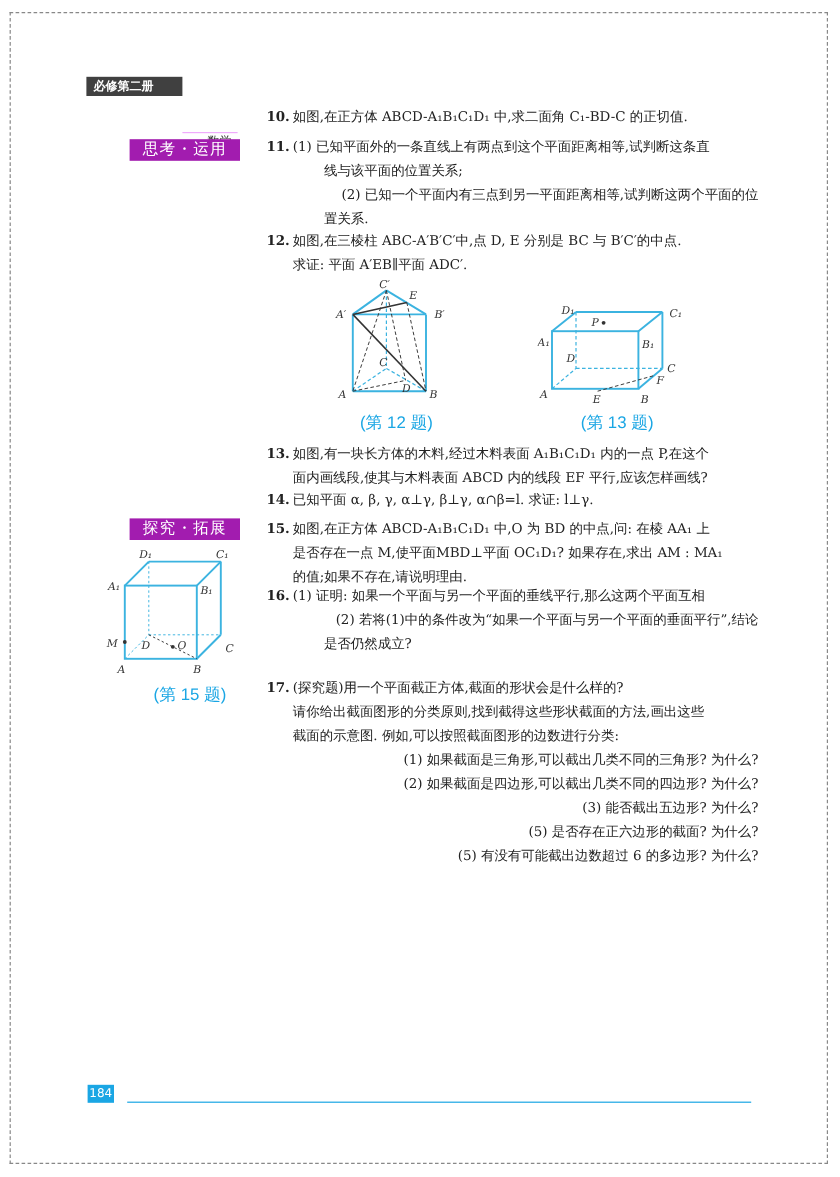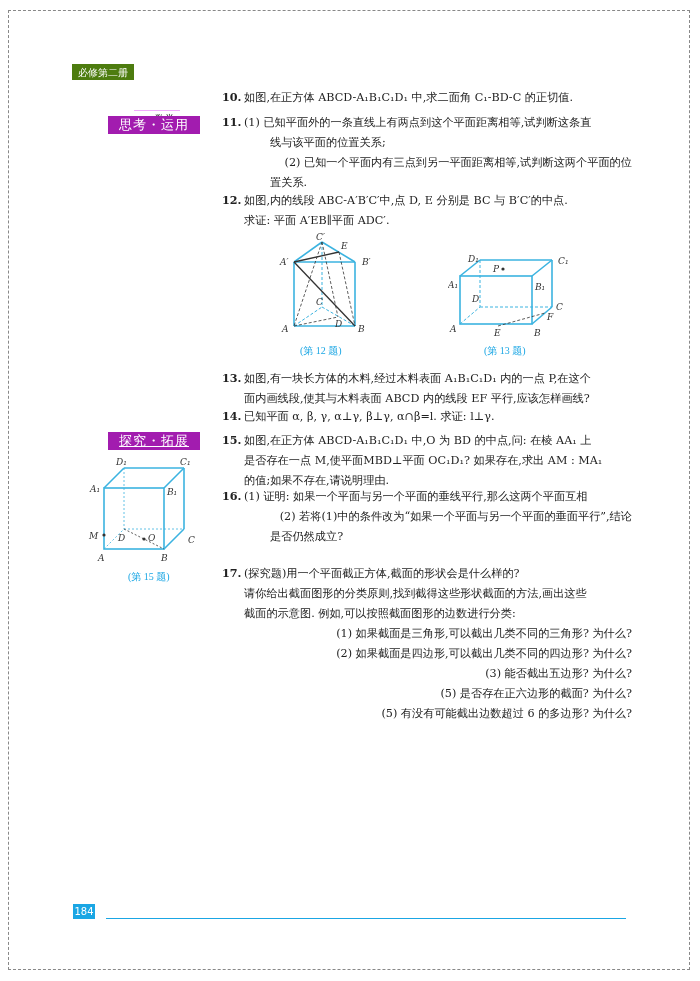--- a/index.html
+++ b/index.html
@@ -5,63 +5,63 @@
   html, body { margin: 0; padding: 0; }
   body {
     width: 700px; height: 981px; background: #ffffff; position: relative; overflow: hidden;
     font-family: "DejaVu Serif", "Liberation Serif", serif; color: #222;
   }
   .page-border {
     position: absolute; left: 8px; top: 10px; width: 682px; height: 960px;
     border: 1px dashed #888; box-sizing: border-box;
   }
   .header-tag { position: absolute; left: 72px; top: 64px; height: 16px; display: flex; font-family: "DejaVu Sans", sans-serif; font-size: 10px; }
-  .header-tag .book { background: #4d7c0f; color: #fff; padding: 1px 6px 0 6px; line-height: 15px; }
+  .header-tag .book { background: #404040; color: #fff; padding: 1px 24px 0 6px; line-height: 15px; font-weight: bold; }
   .header-tag .subject { background: #f0abfc; color: #333; padding: 1px 5px 0 21px; line-height: 15px; margin-top: 46px; }
   .section-label {
     position: absolute; background: #a21caf; color: #fff; font-family: "DejaVu Sans", sans-serif;
     font-size: 13px; line-height: 18px; height: 18px; text-align: center; letter-spacing: 1px;
   }
   .q { position: absolute; left: 222px; width: 410px; font-size: 11.2px; line-height: 20px; }
   .q .num { font-weight: bold; font-family: "DejaVu Serif", serif; display: inline-block; width: 22px; }
   .q .indent { padding-left: 22px; }
   .q .indent2 { padding-left: 48px; }
   .q .sub { padding-left: 22px; text-align: right; }
-  .caption { position: absolute; font-family: Liberation Serif, serif; font-size: 10px; color: #1aa6e4; }
+  .caption { position: absolute; font-family: Liberation Sans, sans-serif; font-size: 14px; color: #1aa6e4; }
   .figure { position: absolute; }
   .footer-num { position: absolute; left: 73px; top: 904px; width: 22px; height: 15px; background: #1aa6e4; color: #fff; font-family: "DejaVu Sans", sans-serif; font-size: 10px; line-height: 15px; text-align: center; }
   .footer-line { position: absolute; left: 106px; top: 918px; width: 520px; height: 1px; background: #1aa6e4; }
   .lbl { font-family: "DejaVu Serif", serif; font-style: italic; font-size: 9px; fill: #333; }
 </style>
 </head>
 <body>
 
 <div class="page-border"></div>
 
 <div class="header-tag">
   <span class="book">必修第二册</span>
   <span class="subject">数学</span>
 </div>
 
 <div class="section-label" style="left:108px; top:116px; width:92px;">思考・运用</div>
-<div class="section-label" style="left:108px; top:432px; width:92px;text-decoration:underline;">探究・拓展</div>
+<div class="section-label" style="left:108px; top:432px; width:92px;">探究・拓展</div>
 
 <div class="q" style="top:87px;">
   <span class="num">10.</span><span>如图,在正方体 ABCD-A₁B₁C₁D₁ 中,求二面角 C₁-BD-C 的正切值.</span>
 </div>
 
 <div class="q" style="top:112px;">
   <div><span class="num">11.</span><span>(1) 已知平面外的一条直线上有两点到这个平面距离相等,试判断这条直</span></div>
   <div class="indent2">线与该平面的位置关系;</div>
   <div class="sub">(2) 已知一个平面内有三点到另一平面距离相等,试判断这两个平面的位</div>
   <div class="indent2">置关系.</div>
 </div>
 
 <div class="q" style="top:190px;">
-  <div><span class="num">12.</span><span>如图,内的线段 ABC-A′B′C′中,点 D, E 分别是 BC 与 B′C′的中点.</span></div>
+  <div><span class="num">12.</span><span>如图,在三棱柱 ABC-A′B′C′中,点 D, E 分别是 BC 与 B′C′的中点.</span></div>
   <div class="indent">求证: 平面 A′EB∥平面 ADC′.</div>
 </div>
 
 <svg class="figure" style="left:272px; top:232px;" width="110" height="105">
   <g stroke="#3bb3e0" stroke-width="1.6" fill="none">
     <line x1="22" y1="30" x2="83" y2="30"></line>
     <line x1="22" y1="30" x2="50" y2="10"></line>
     <line x1="50" y1="10" x2="83" y2="30"></line>
     <line x1="22" y1="30" x2="22" y2="94"></line>
     <line x1="83" y1="30" x2="83" y2="94"></line>

